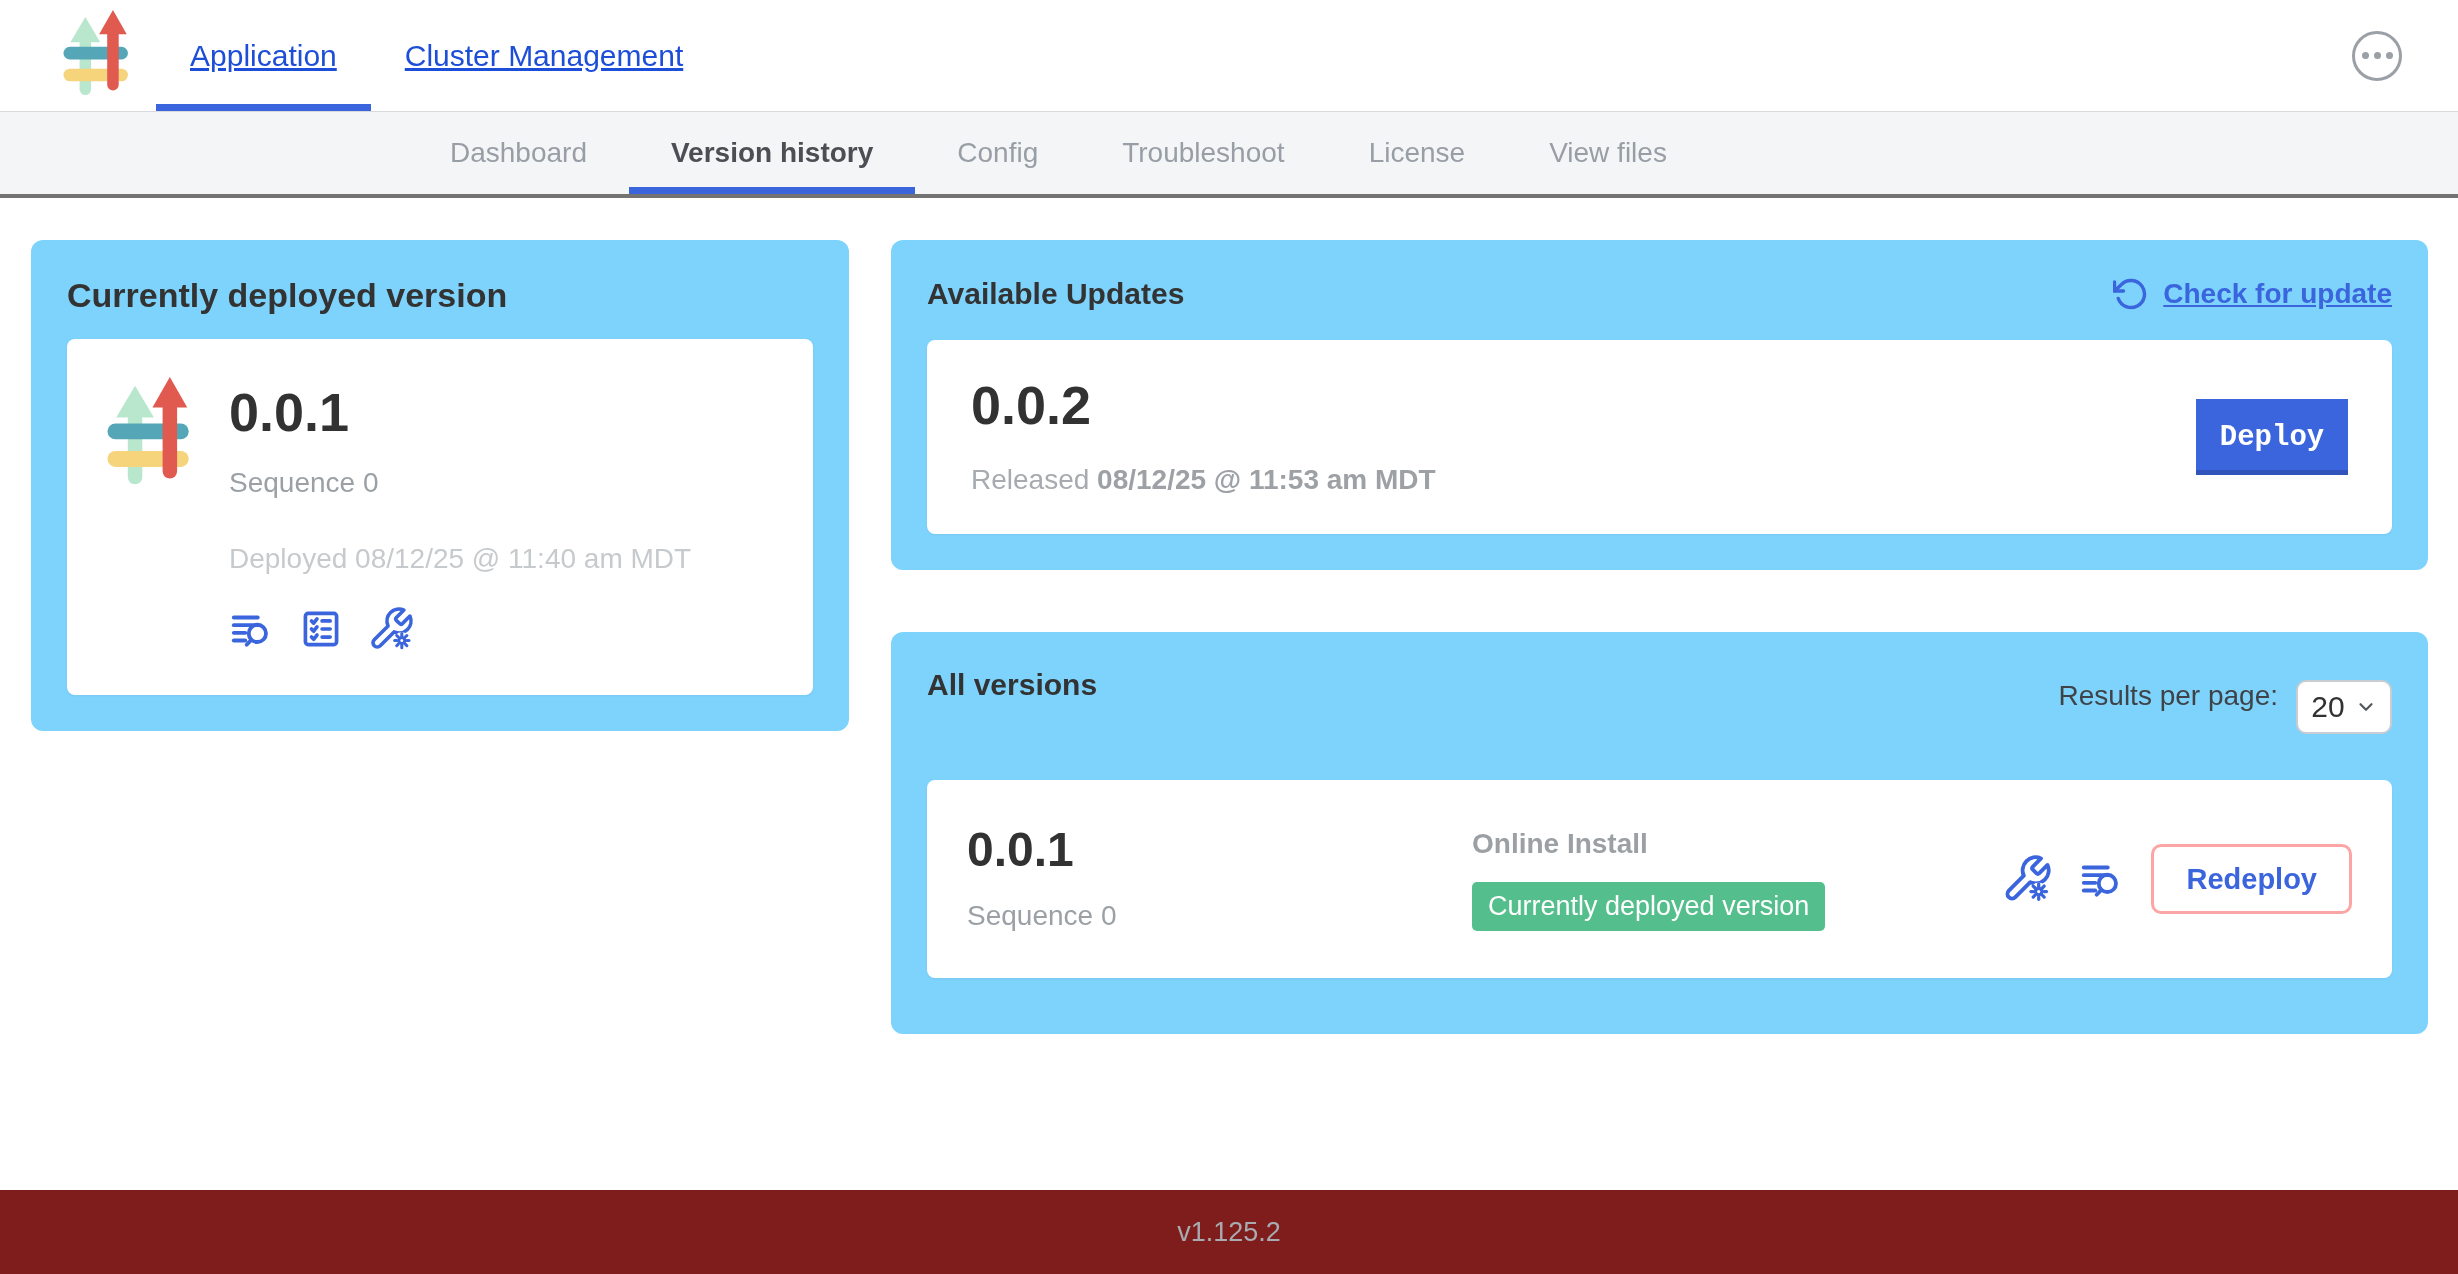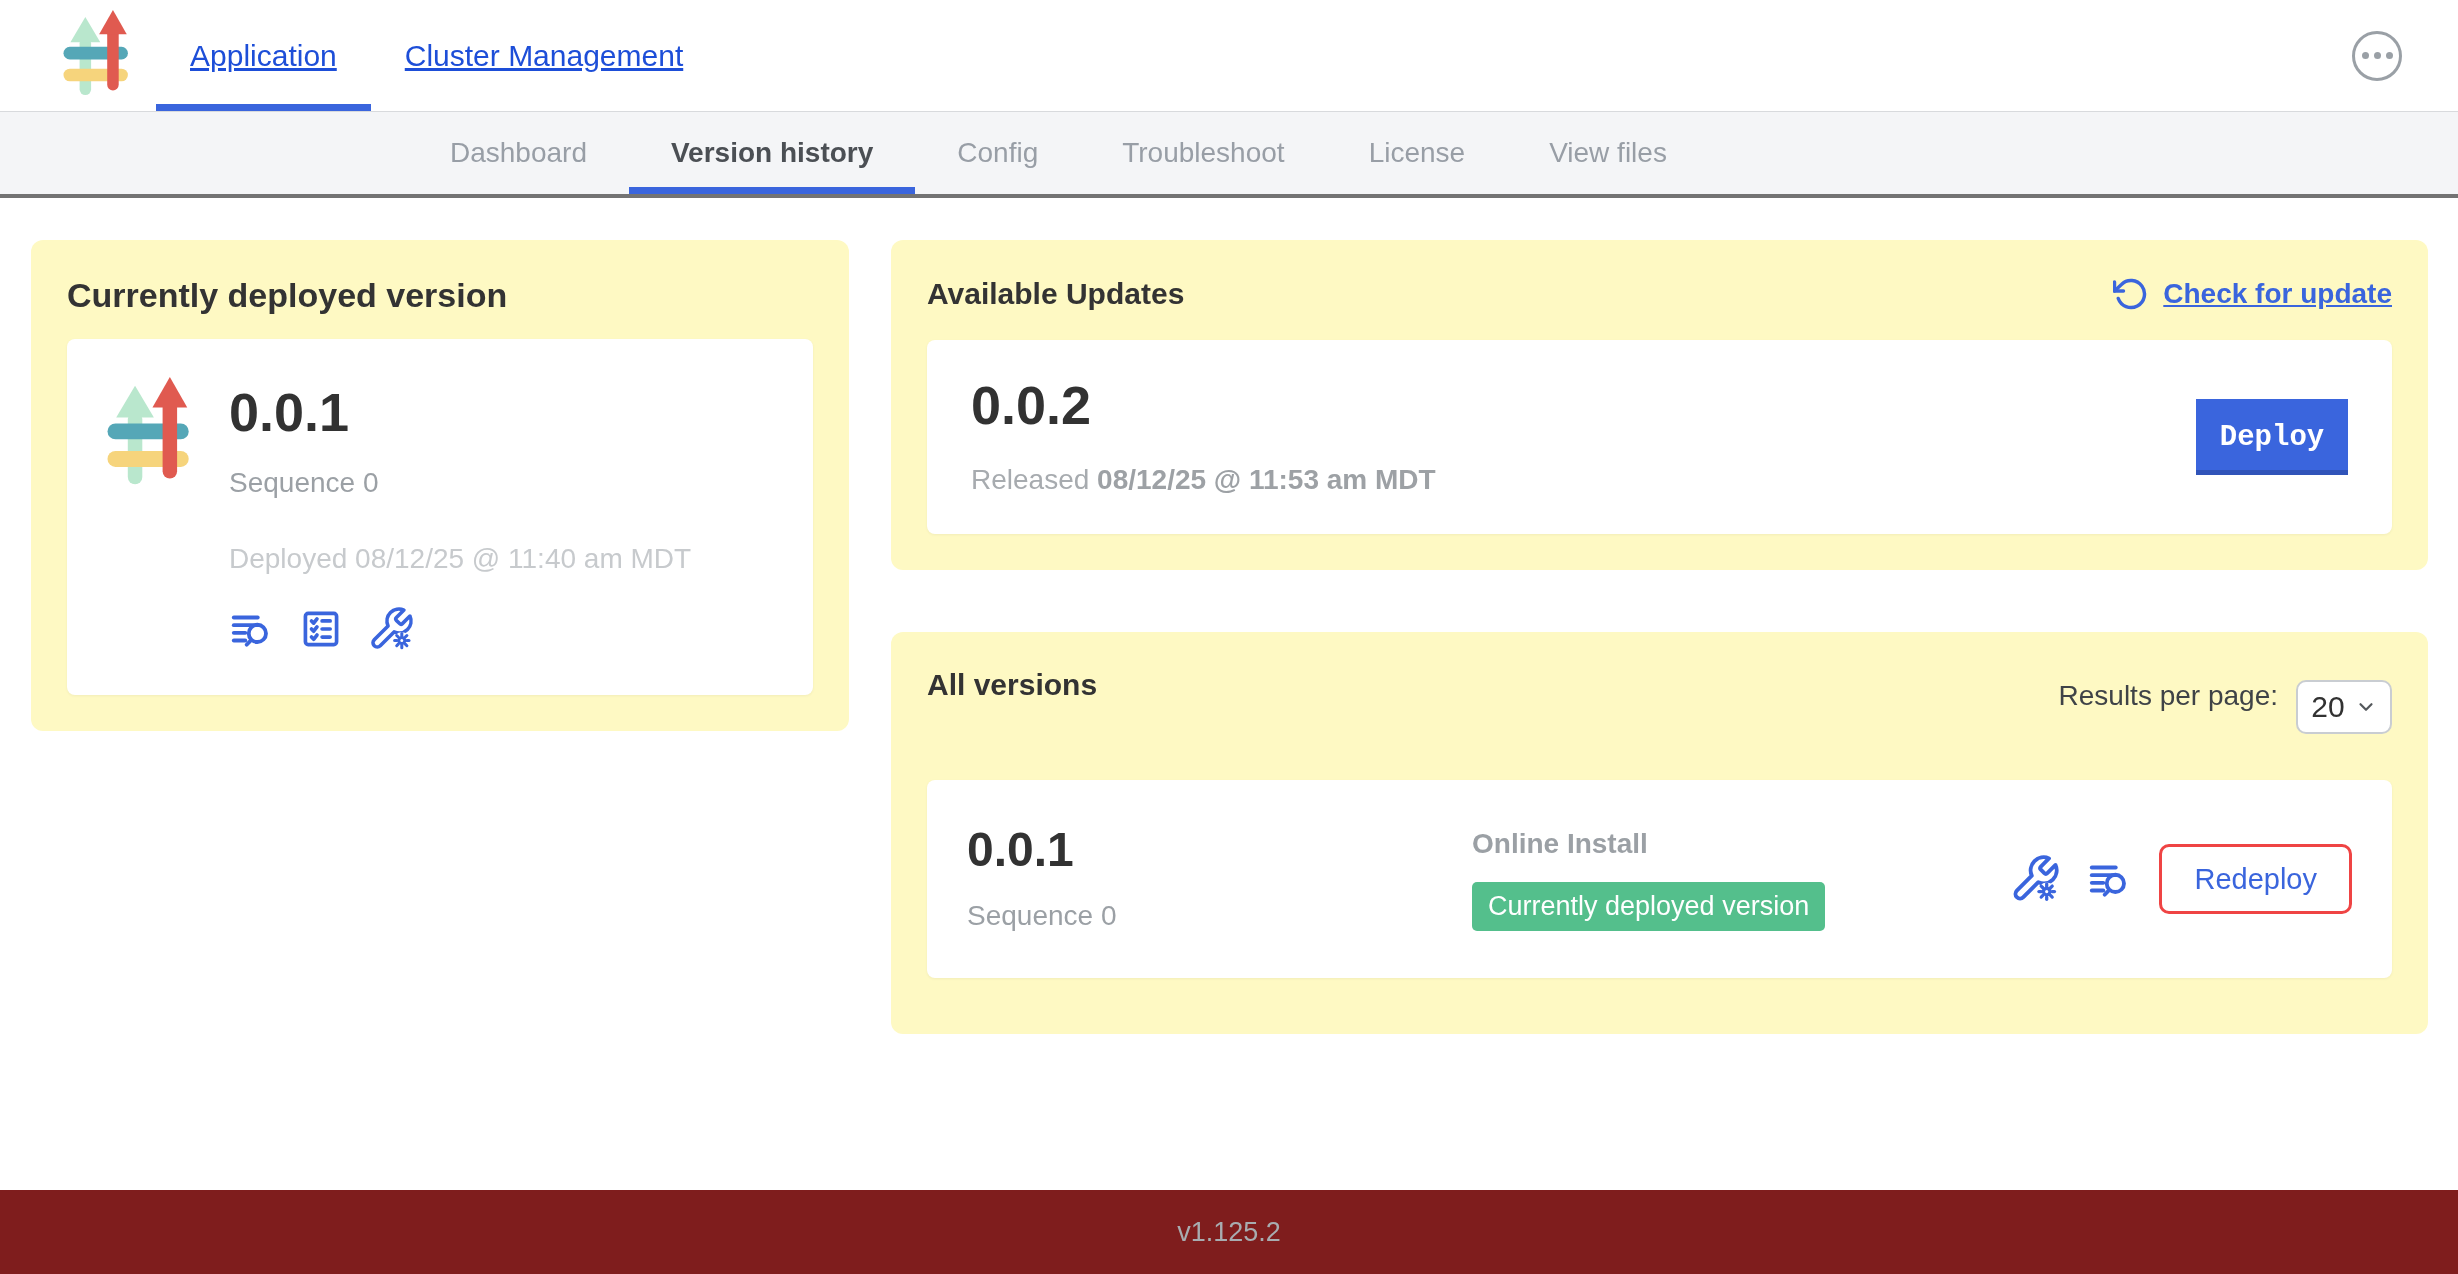--- a/index.html
+++ b/index.html
@@ -101,21 +101,21 @@
   
   .content {
     flex: 1;
     display: flex;
     gap: 42px;
     padding: 42px 30px 0 31px;
     align-items: flex-start;
     background: #fff;
   }
   .panel {
-    background: #fef9c3;
+    background: #7dd3fc;
     border-radius: 12px;
     padding: 36px;
   }
   .panel-title-lg { font-size: 34px; font-weight: 700; color: #333; }
   .panel-title { font-size: 30px; font-weight: 700; color: #333; }
   .inner-card {
     background: #ffffff;
     border-radius: 8px;
     box-shadow: 0 1px 3px rgba(0,0,0,0.05);
   }
@@ -198,25 +198,25 @@
     color: #ffffff;
     font-size: 27px;
     padding: 9px 16px;
     border-radius: 5px;
   }
   .vr-actions { display: flex; align-items: center; gap: 26px; color: #3a65dd; }
   .redeploy-btn {
     height: 70px;
     padding: 0 32px;
     background: #ffffff;
-    border: 3px solid #ef4444;
+    border: 3px solid #fca5a5;
     border-radius: 10px;
     color: #3a65dd;
     font-size: 29px;
-    font-weight: 400;
+    font-weight: 700;
     font-family: inherit;
     cursor: pointer;
   }
 
   
   .footer {
     height: 84px;
     background: #7f1d1d;
     display: flex;
     align-items: center;

